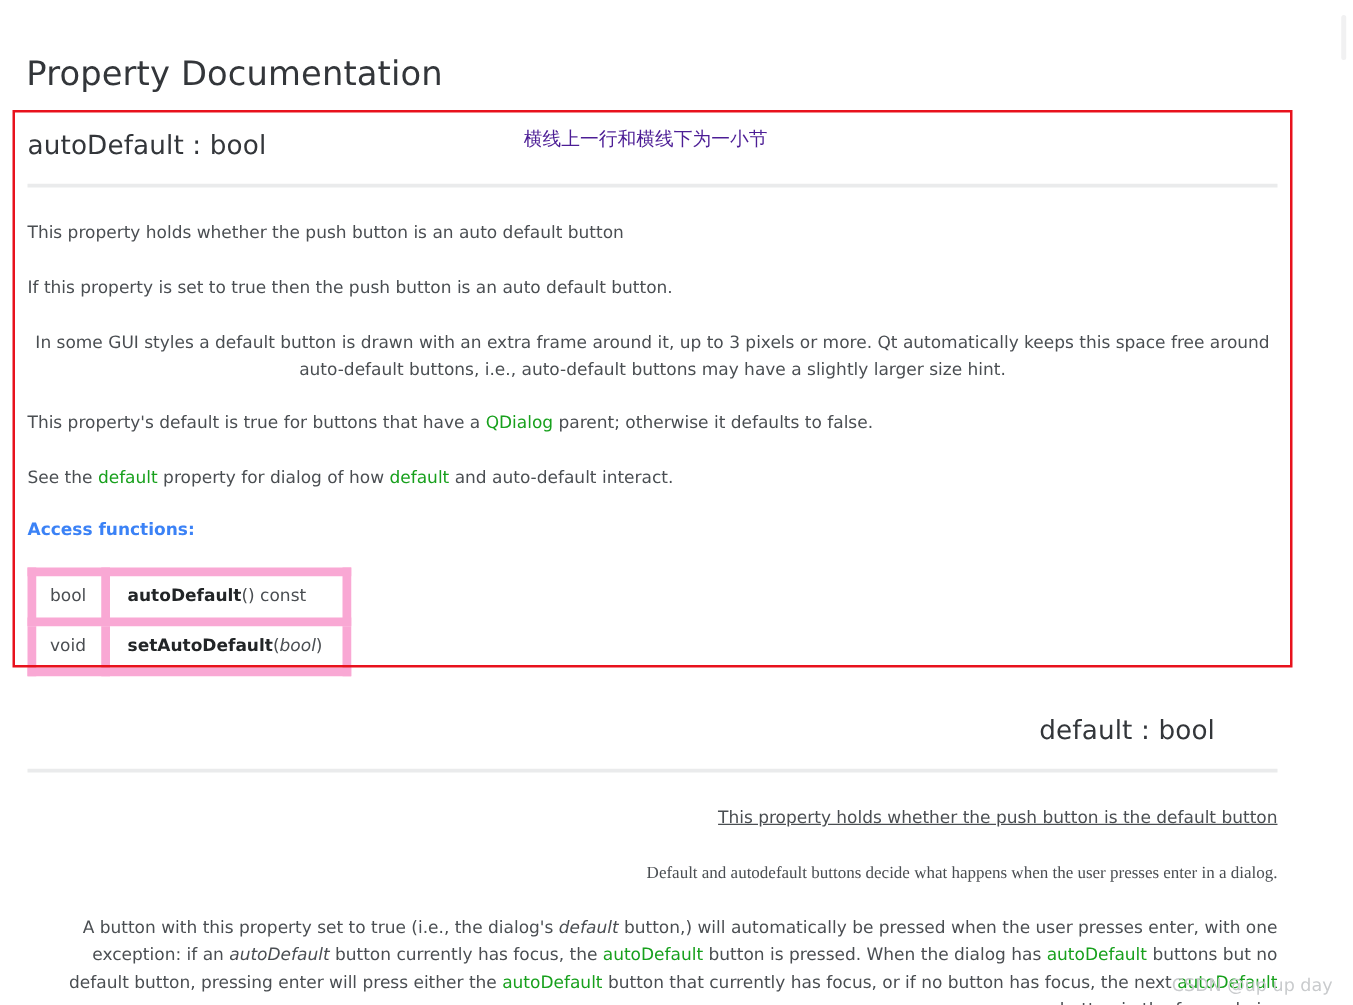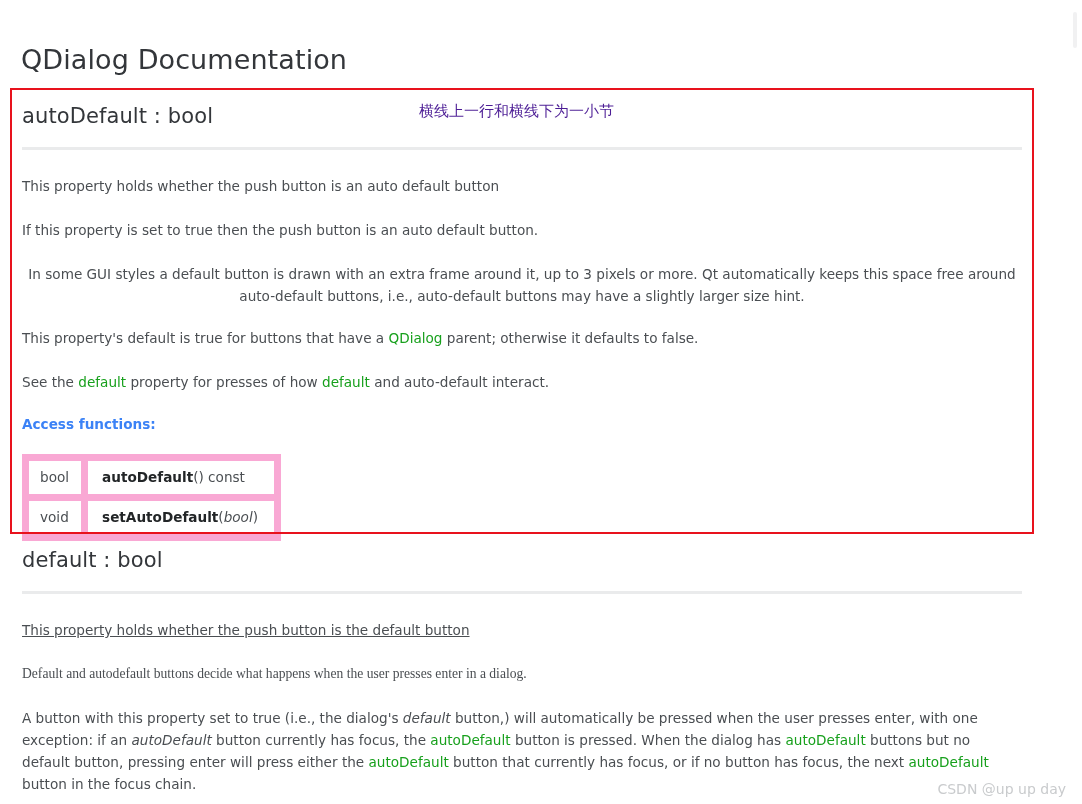--- a/index.html
+++ b/index.html
@@ -60,21 +60,21 @@
     white-space: nowrap;
   }
 
   
   .section {
     position: absolute;
     left: 0;
     width: 972px;
   }
   .section-1 { top: 102px; }
-  .section-2 { top: 546px; }
+  .section-2 { top: 570px; text-align: right; }
 
   .prop-heading {
     margin: 0;
     padding: 0 0 0 22px;
     font-size: 21px;
     font-weight: 400;
     line-height: 28px;
     color: #33363a;
     letter-spacing: 0.1px;
     white-space: nowrap;
@@ -177,37 +177,37 @@
     border-radius: 2px;
   }
 </style>
 </head>
 <body>
 
 <div class="page">
 
   <div class="scroll-hint"></div>
 
-  <h1 class="page-title">QDialog Documentation</h1>
+  <h1 class="page-title">Property Documentation</h1>
 
   <div class="section section-1">
 
     <h2 class="prop-heading">autoDefault : bool</h2>
 
     <hr class="prop-rule">
 
     <p class="para" style="top:73px;">This property holds whether the push button is an auto default button</p>
 
     <p class="para" style="top:117px;">If this property is set to true then the push button is an auto default button.</p>
 
     <p class="para" style="top:161px;text-align:center;">In some GUI styles a default button is drawn with an extra frame around it, up to 3 pixels or more. Qt automatically keeps this space free around auto-default buttons, i.e., auto-default buttons may have a slightly larger size hint.</p>
 
     <p class="para" style="top:225px;"><span>This property's default is true for buttons that have a </span><a href="#" class="doc-link">QDialog</a><span> parent; otherwise it defaults to false.</span></p>
 
-    <p class="para" style="top:269px;"><span>See the </span><a href="#" class="doc-link">default</a><span> property for presses of how </span><a href="#" class="doc-link">default</a><span> and auto-default interact.</span></p>
+    <p class="para" style="top:269px;"><span>See the </span><a href="#" class="doc-link">default</a><span> property for dialog of how </span><a href="#" class="doc-link">default</a><span> and auto-default interact.</span></p>
 
     <div class="access-label" style="top:312px;">Access functions:</div>
 
     <table class="access-table" style="top:352px;">
       <tbody>
         <tr>
           <td class="ret">bool</td>
           <td class="sig"><span>autoDefault</span><span class="plain">() const</span></td>
         </tr>
         <tr>

